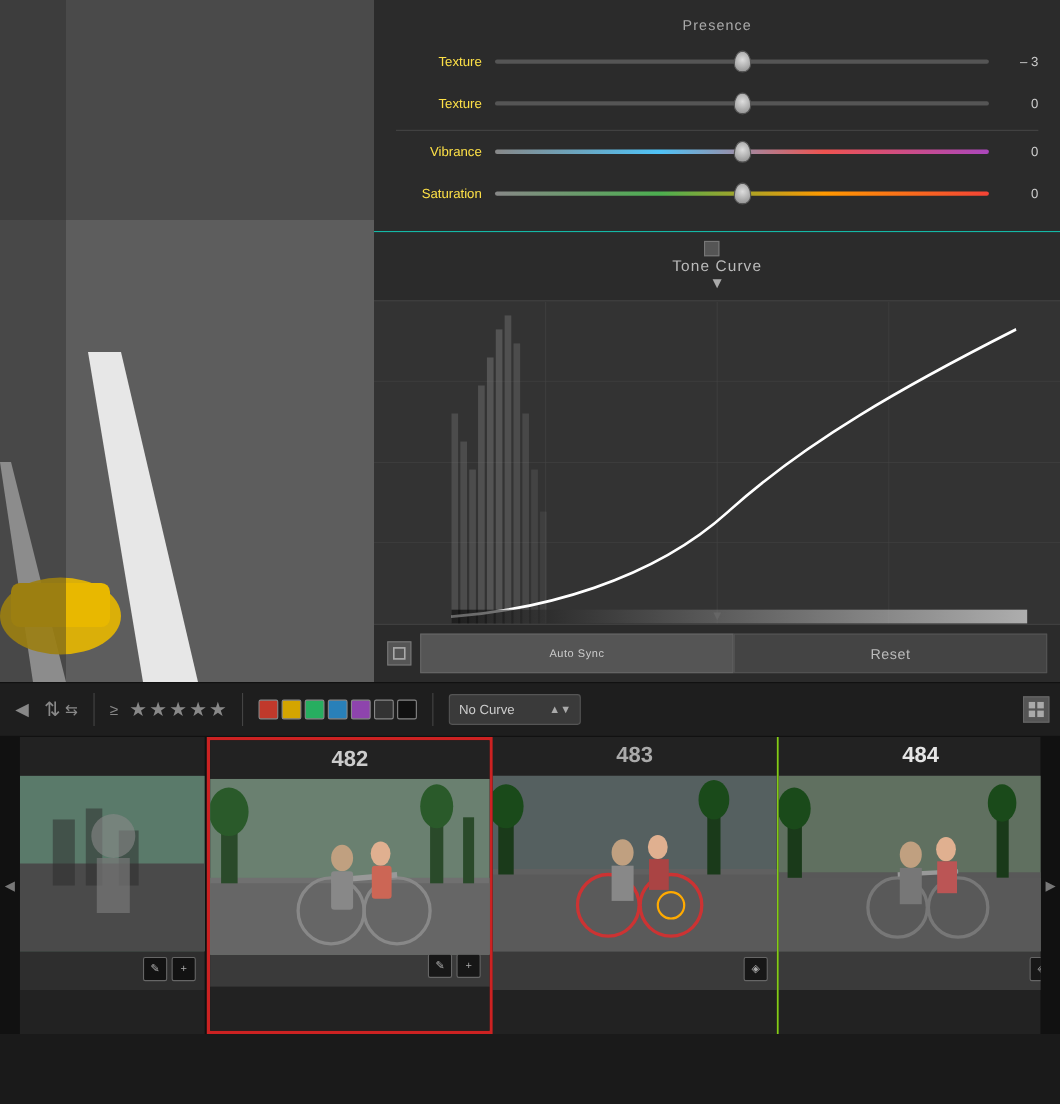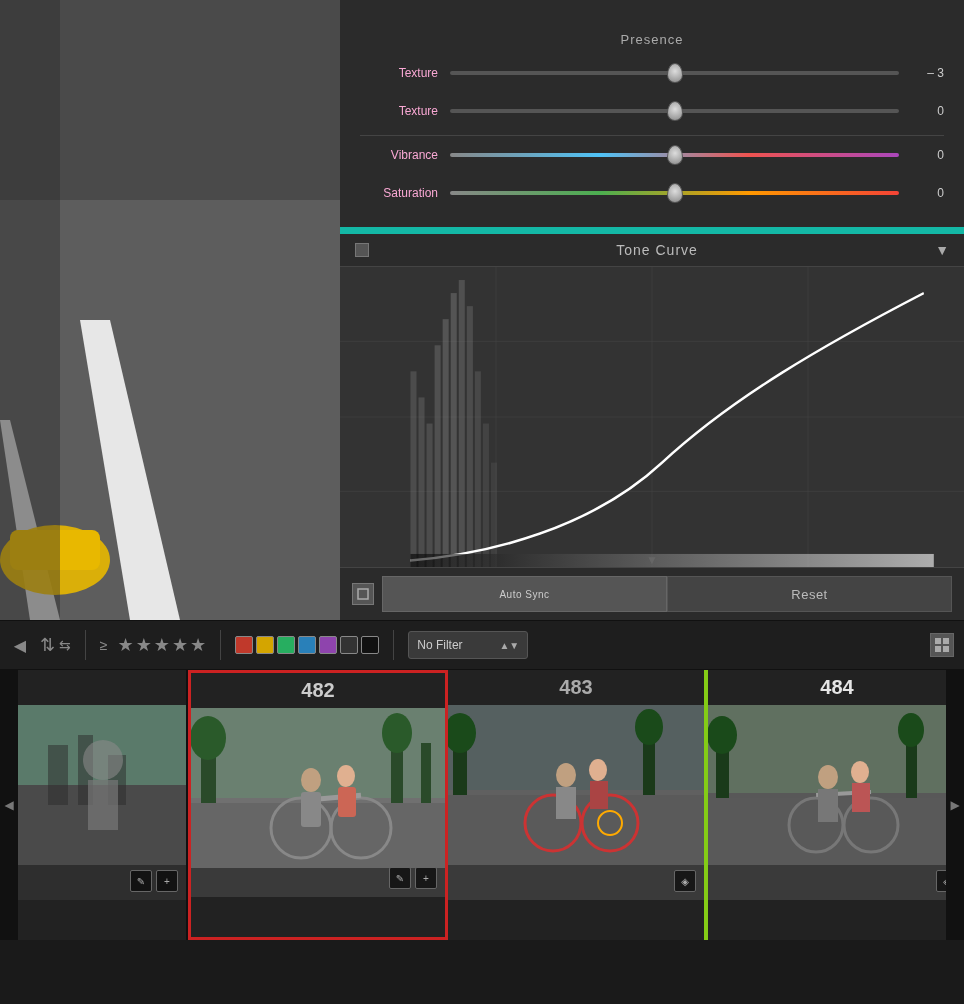--- a/index.html
+++ b/index.html
@@ -36,21 +36,21 @@
     }
 
     .right-panel {
       flex: 1;
       background: #2b2b2b;
       display: flex;
       flex-direction: column;
     }
 
     .presence-section {
-      padding: 32px 20px 10px;
+      padding: 15px 20px 10px;
       background: #2b2b2b;
     }
 
     .section-title {
       text-align: center;
       color: #aaa;
       font-size: 13px;
       margin-bottom: 12px;
       letter-spacing: 1px;
     }
@@ -58,21 +58,21 @@
     .slider-row {
       display: flex;
       align-items: center;
       margin-bottom: 10px;
       height: 28px;
     }
 
     .slider-label {
       width: 90px;
       text-align: right;
-      color: #f9a8d4;
+      color: #fde047;
       font-size: 12px;
       padding-right: 12px;
     }
 
     .slider-track-container {
       flex: 1;
       height: 4px;
       background: #555;
       position: relative;
       border-radius: 2px;
@@ -118,21 +118,22 @@
       height: 1px;
       background: #444;
       margin: 5px 0;
     }
 
     .tone-curve-header {
       display: flex;
       align-items: center;
       padding: 8px 15px;
       background: #2b2b2b;
-      border-top: 7px solid #14b8a6;
+      border-top: 1px solid #14b8a6;
+      flex-direction: column;
     }
 
     .tone-curve-square {
       width: 14px;
       height: 14px;
       background: #555;
       border: 1px solid #777;
       margin-right: 10px;
     }
 
@@ -560,21 +561,21 @@
     <div class="color-badge" style="background:#27ae60; border:1px solid #888;"></div>
     <div class="color-badge" style="background:#2980b9; border:1px solid #888;"></div>
     <div class="color-badge" style="background:#8e44ad; border:1px solid #888;"></div>
     <div class="color-badge" style="background:#333; border:1px solid #888;"></div>
     <div class="color-badge" style="background:#111; border:1px solid #888;"></div>
   </div>
 
   <div style="width:1px;height:30px;background:#444;margin:0 4px;"></div>
 
   <div class="no-filter-dropdown">
-    <span class="no-filter-text">No Filter</span>
+    <span class="no-filter-text">No Curve</span>
     <span class="dropdown-arrows">▲▼</span>
   </div>
 
   <div class="toolbar-spacer"></div>
 
   <div class="grid-view-btn">
     <svg width="14" height="14" viewBox="0 0 14 14">
       <rect x="0" y="0" width="6" height="6" fill="#aaa"></rect>
       <rect x="8" y="0" width="6" height="6" fill="#aaa"></rect>
       <rect x="0" y="8" width="6" height="6" fill="#aaa"></rect>
@@ -639,21 +640,21 @@
           <rect x="147" y="79" width="18" height="30" fill="#cc6655" rx="3"></rect>
         </svg>
         <div class="film-icons">
           <div class="film-icon">✎</div>
           <div class="film-icon">+</div>
         </div>
       </div>
       <div style="height:40px;background:#222;"></div>
     </div>
 
-    <div style="width:260px;display:flex;flex-direction:column;border-right:4px solid #84cc16;">
+    <div style="width:260px;display:flex;flex-direction:column;border-right:2px solid #84cc16;">
       <div style="height:35px;background:#222;display:flex;align-items:center;justify-content:center;">
         <span style="color:#aaa;font-size:20px;font-weight:bold;">483</span>
       </div>
       <div style="flex:1;background:#3a3a3a;position:relative;overflow:hidden;">
         <svg width="260" height="160" viewBox="0 0 260 160">
 
           <rect width="260" height="160" fill="#556060"></rect>
           <rect x="0" y="85" width="260" height="75" fill="#606060"></rect>
 
           <rect x="5" y="28" width="14" height="75" fill="#1a3a1a"></rect>

